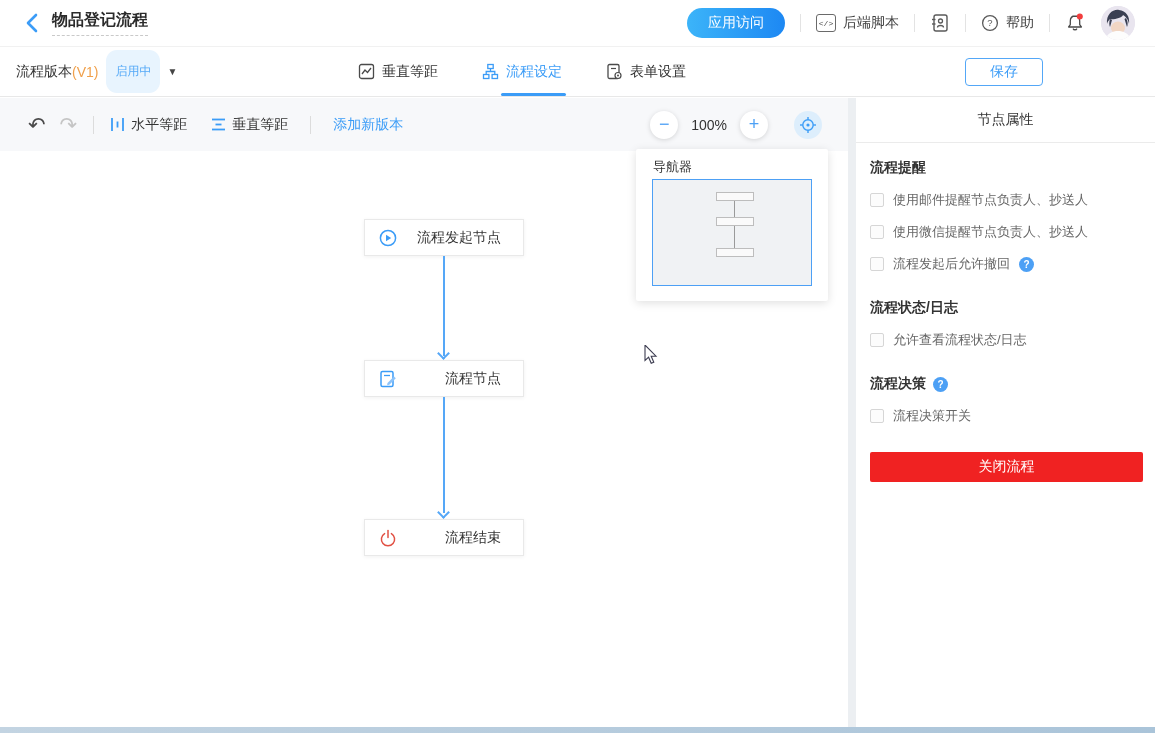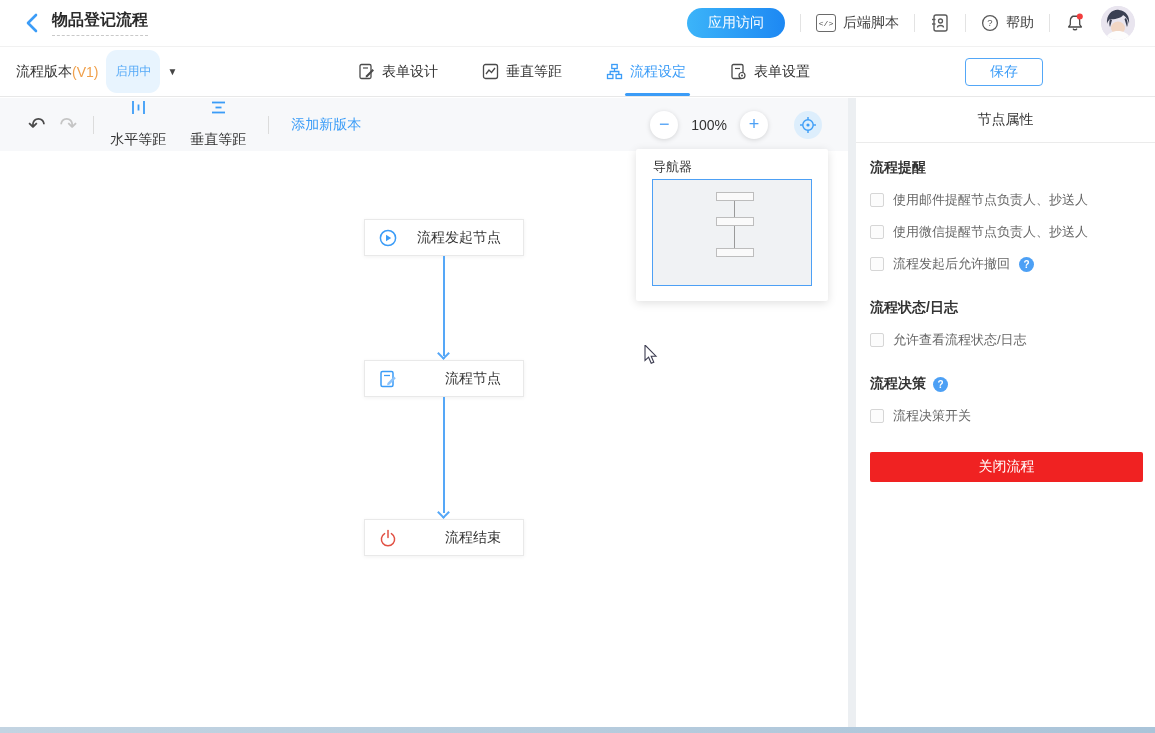--- a/index.html
+++ b/index.html
@@ -32,21 +32,21 @@
   .save-btn { position:absolute; right:112px; top:11px; width:78px; height:28px; border:1px solid #53a7f7; border-radius:4px; background:#fff; color:#3b9cf7; font-size:14px; cursor:pointer; }
 
   
   .content { position:absolute; top:98px; left:0; width:1155px; height:629px; background:#eceff2; }
   .canvas { position:absolute; left:0; top:0; width:848px; height:629px; background:#fff; overflow:hidden; }
   .canvas-toolbar { position:absolute; left:0; top:0; width:848px; height:53px; background:#f7f8fa; display:flex; align-items:center; padding:0 26px 0 28px; }
   .tool-icon { cursor:pointer; display:flex; align-items:center; }
   .undo-glyph { font-size:21px; color:#4a4a4a; line-height:1; }
   .redo-glyph { font-size:21px; color:#c5c5c5; line-height:1; margin-left:14px; }
   .tb-div { width:1px; height:18px; background:#dcdcdc; margin:0 16px; }
-  .tool-group { display:flex; align-items:center; gap:16px; font-size:14px; color:#333; cursor:pointer;flex-direction:column; }
+  .tool-group { display:flex; align-items:center; gap:6px; font-size:14px; color:#333; cursor:pointer; }
   .add-version { color:#3b9cf7; font-size:14px; margin-left:22px; cursor:pointer; }
   .zoom-cluster { margin-left:auto; display:flex; align-items:center; }
   .circle-btn { width:28px; height:28px; border-radius:50%; background:#fff; box-shadow:0 1px 5px rgba(0,0,0,.15); color:#4da0f5; font-size:18px; display:flex; align-items:center; justify-content:center; cursor:pointer; }
   .zoom-pct { font-size:14px; color:#333; margin:0 13px; }
   .locate-btn { width:28px; height:28px; border-radius:50%; background:#ddeefc; display:flex; align-items:center; justify-content:center; margin-left:26px; cursor:pointer; }
 
   
   .navigator { position:absolute; left:636px; top:51px; width:192px; height:152px; background:#fff; border-radius:2px; box-shadow:0 2px 10px rgba(0,0,0,.13); z-index:5; }
   .nav-title { font-size:13px; color:#333; padding:9px 0 0 17px; }
   .minimap { position:absolute; left:16px; top:30px; width:160px; height:107px; background:#f0f2f4; border:1px solid #4da0f5; }
@@ -136,28 +136,20 @@
 
 <div class="subnav">
   <div class="version-group">
     <span class="version-label">流程版本</span>
     <span class="version-num">(V1)</span>
     <span class="status-badge">启用中</span>
     <span class="caret">▼</span>
   </div>
 
   <div class="tabs">
-    <div class="tab">
-      <svg width="17" height="17" viewBox="0 0 17 17">
-        <rect x="2" y="1.5" width="11" height="14" rx="1.5" fill="none" stroke="#4a4a4a" stroke-width="1.3"></rect>
-        <line x1="5" y1="5" x2="10" y2="5" stroke="#4a4a4a" stroke-width="1.2"></line>
-        <path d="M8 12.5 L14.5 6 L16 7.5 L9.5 14 L7.6 14.4 Z" fill="#4a4a4a"></path>
-      </svg>
-      <span>表单设计</span>
-    </div>
     <div class="tab">
       <svg width="17" height="17" viewBox="0 0 17 17">
         <rect x="1.5" y="1.5" width="14" height="14" rx="2" fill="none" stroke="#4a4a4a" stroke-width="1.3"></rect>
         <polyline points="4,11 7,7 9.5,9.5 13,5" fill="none" stroke="#4a4a4a" stroke-width="1.3"></polyline>
       </svg>
       <span>垂直等距</span>
     </div>
     <div class="tab active">
       <svg width="17" height="17" viewBox="0 0 17 17">
         <rect x="5.8" y="1.5" width="5.4" height="4" fill="none" stroke="#3b9cf7" stroke-width="1.3"></rect>

